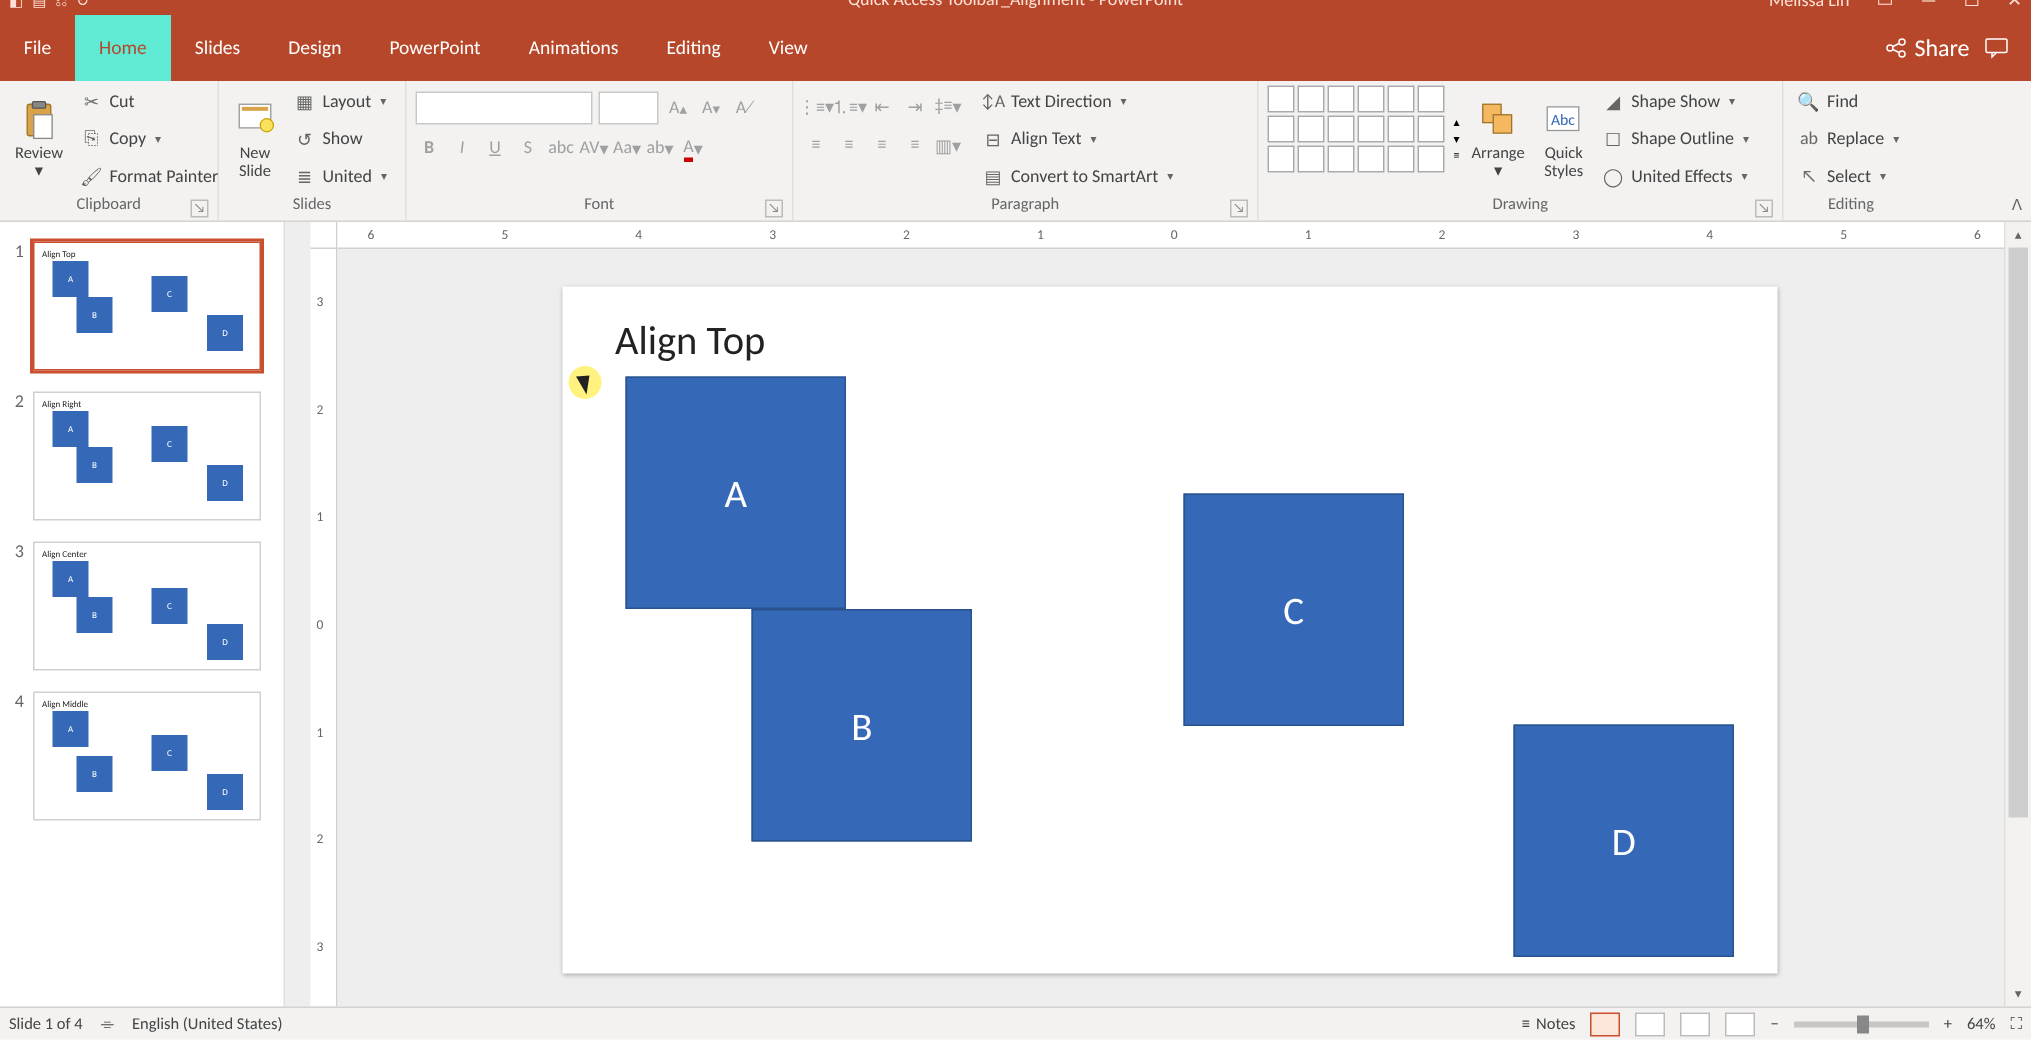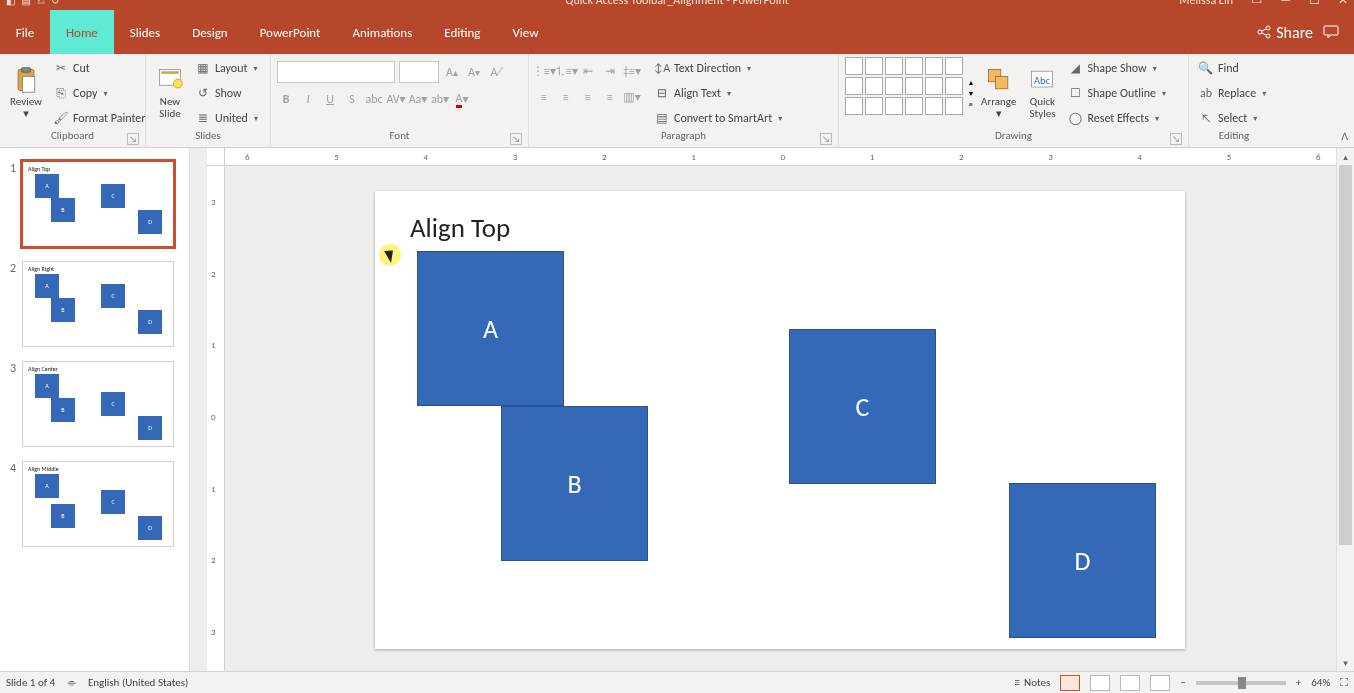--- a/index.html
+++ b/index.html
@@ -316,21 +316,21 @@
             <span>Shape Show</span>
             <span class="dd">▾</span>
           </div>
         <div class="smallbtn">
             <span class="sico">☐</span>
             <span>Shape Outline</span>
             <span class="dd">▾</span>
           </div>
         <div class="smallbtn">
             <span class="sico">◯</span>
-            <span>Reset Effects</span>
+            <span>United Effects</span>
             <span class="dd">▾</span>
           </div>
       </div>
     </div>
     <div class="label"><span>Drawing</span><span class="launcher">↘</span></div>
   </div>
 
   <div class="group" style="width:90px;border-right:none;">
     <div class="body">
       <div class="stackcol">

